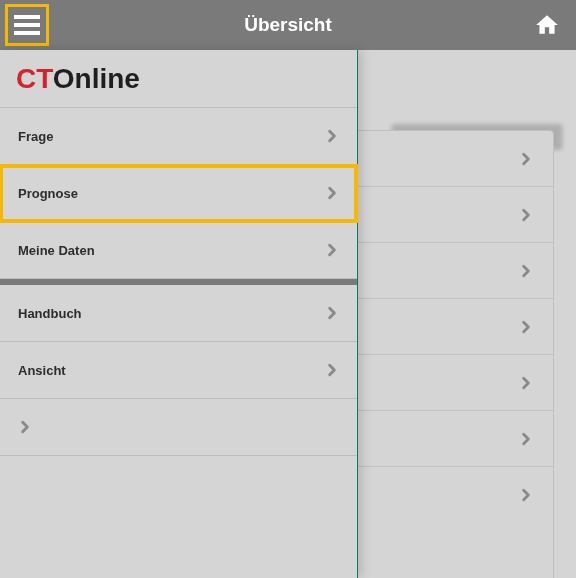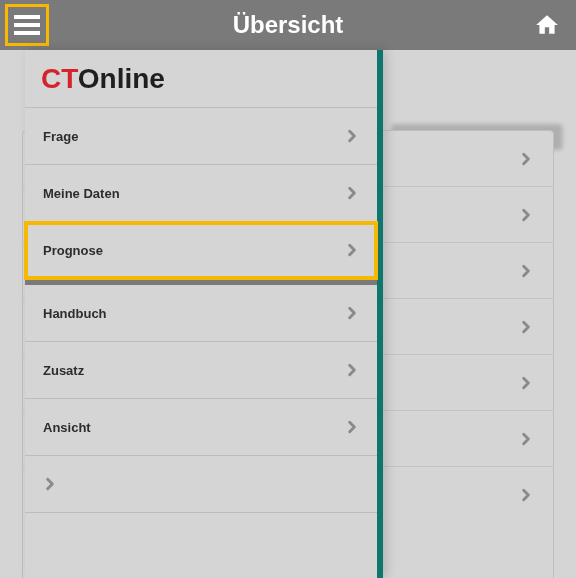--- a/index.html
+++ b/index.html
@@ -10,21 +10,21 @@
     height: 50px;
     background: #7a7a7a;
     display: flex;
     align-items: center;
     justify-content: center;
     position: relative;
   }
   .topbar-title {
     color: #fff;
     font-weight: bold;
-    font-size: 24px;
+    font-size: 19px;
   }
   .hamburger-wrap {
     position: absolute;
     left: 5px; top: 4px;
     width: 44px; height: 42px;
     border: 3px solid #f6b800;
     display: flex; align-items: center; justify-content: center;
     cursor: pointer;
   }
   .hamburger { width: 26px; height: 20px; display: flex; flex-direction: column; justify-content: space-between; }
@@ -64,22 +64,21 @@
   }
   .panel-row:last-child { border-bottom:none; }
 
   .menu {
     position:absolute;
     top:50px; left:0;
     width: 358px;
     bottom:0;
     background: #d5d5d5;
     box-shadow: 4px 0 10px rgba(0,0,0,0.15);
-    border-right: 6px solid #0f766e;
-    margin-left: 25px;
+    border-right: 1px solid #0f766e;
   }
   .menu-logo {
     height: 58px;
     display:flex; align-items:center;
     padding-left: 16px;
     border-bottom: 1px solid #bcbcbc;
   }
   .menu-list { }
   .menu-item {
     height: 57px;
@@ -187,47 +186,39 @@
   </div>
   <div class="menu-list" id="menu-list">
       <div class="menu-item">
         <span>Frage</span>
         <span class="chevron">
           <svg width="14" height="14" viewBox="0 0 24 24" fill="none" stroke="#8a8a8a" stroke-width="5" stroke-linecap="round" stroke-linejoin="round">
             <polyline points="8 4 16 12 8 20"></polyline>
           </svg>
         </span>
       </div>
-      <div class="menu-item">
-        <span>Meine Daten</span>
-        <span class="chevron">
-          <svg width="14" height="14" viewBox="0 0 24 24" fill="none" stroke="#8a8a8a" stroke-width="5" stroke-linecap="round" stroke-linejoin="round">
-            <polyline points="8 4 16 12 8 20"></polyline>
-          </svg>
-        </span>
-      </div>
       <div class="menu-item highlighted">
         <span>Prognose</span>
         <span class="chevron">
           <svg width="14" height="14" viewBox="0 0 24 24" fill="none" stroke="#8a8a8a" stroke-width="5" stroke-linecap="round" stroke-linejoin="round">
             <polyline points="8 4 16 12 8 20"></polyline>
           </svg>
         </span>
       </div>
+      <div class="menu-item">
+        <span>Meine Daten</span>
+        <span class="chevron">
+          <svg width="14" height="14" viewBox="0 0 24 24" fill="none" stroke="#8a8a8a" stroke-width="5" stroke-linecap="round" stroke-linejoin="round">
+            <polyline points="8 4 16 12 8 20"></polyline>
+          </svg>
+        </span>
+      </div>
       <div class="menu-divider"></div>
       <div class="menu-item">
         <span>Handbuch</span>
-        <span class="chevron">
-          <svg width="14" height="14" viewBox="0 0 24 24" fill="none" stroke="#8a8a8a" stroke-width="5" stroke-linecap="round" stroke-linejoin="round">
-            <polyline points="8 4 16 12 8 20"></polyline>
-          </svg>
-        </span>
-      </div>
-      <div class="menu-item">
-        <span>Zusatz</span>
         <span class="chevron">
           <svg width="14" height="14" viewBox="0 0 24 24" fill="none" stroke="#8a8a8a" stroke-width="5" stroke-linecap="round" stroke-linejoin="round">
             <polyline points="8 4 16 12 8 20"></polyline>
           </svg>
         </span>
       </div>
       <div class="menu-item">
         <span>Ansicht</span>
         <span class="chevron">
           <svg width="14" height="14" viewBox="0 0 24 24" fill="none" stroke="#8a8a8a" stroke-width="5" stroke-linecap="round" stroke-linejoin="round">

